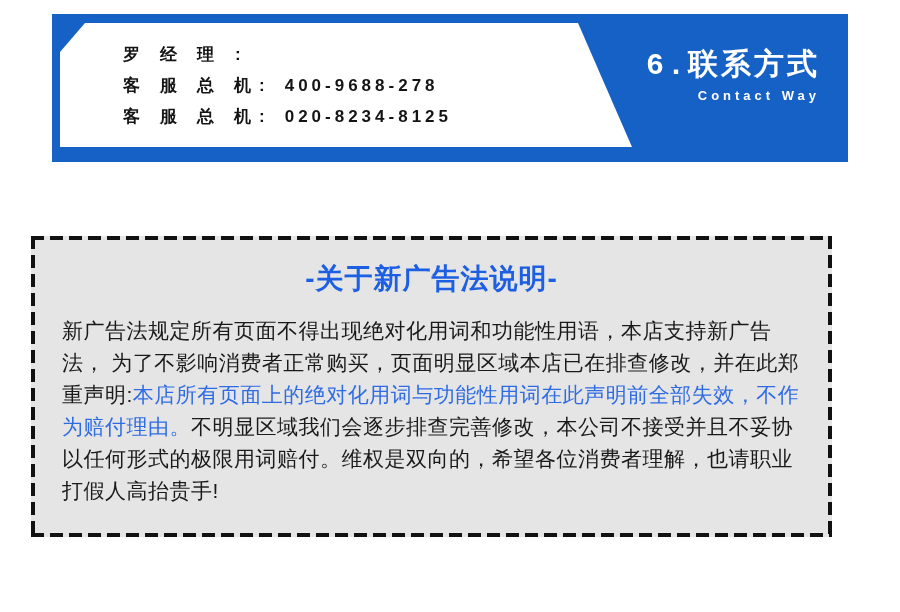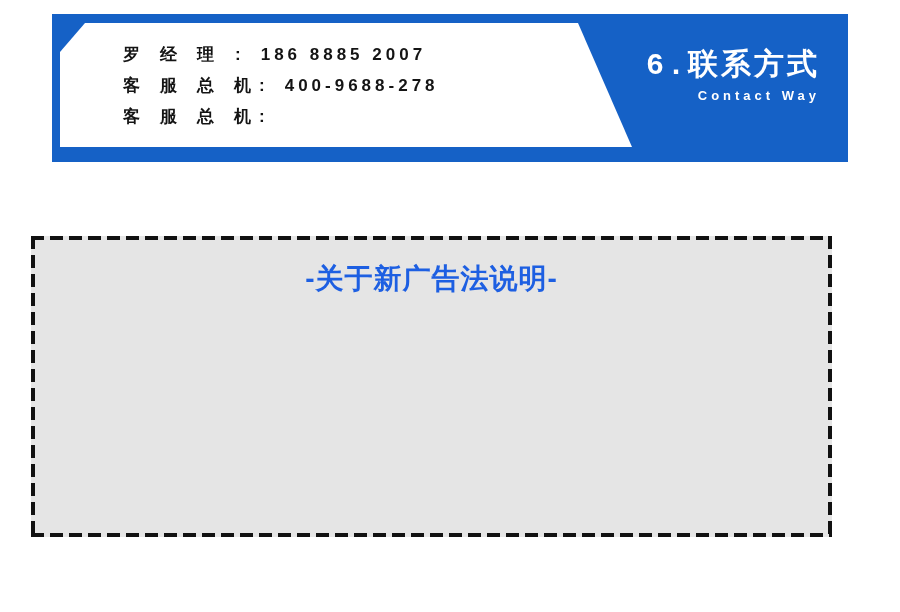--- a/index.html
+++ b/index.html
@@ -77,42 +77,43 @@
 
 <div class="page">
 
   <div class="banner">
     <div class="banner-white"></div>
 
     <div class="contact-block">
       <div class="contact-row">
         <span class="contact-label">罗经理</span>
         <span class="contact-colon">:</span>
-        <span class="contact-value">186 8885 2007</span>
       </div>
       <div class="contact-row">
         <span class="contact-label">客服总机</span>
         <span class="contact-colon">:</span>
         <span class="contact-value">400-9688-278</span>
       </div>
       <div class="contact-row">
         <span class="contact-label">客服总机</span>
         <span class="contact-colon">:</span>
+        <span class="contact-value">020-8234-8125</span>
       </div>
     </div>
 
     <div class="section-block">
       <div class="section-title">6.联系方式</div>
       <div class="section-subtitle">Contact Way</div>
     </div>
   </div>
 
   <div class="notice">
     <div class="dash dash-top"></div>
     <div class="dash dash-bottom"></div>
     <div class="dash dash-left"></div>
     <div class="dash dash-right"></div>
 
     <div class="notice-title">-关于新广告法说明-</div>
 
+    <div class="notice-body"><span class="seg-black">新广告法规定所有页面不得出现绝对化用词和功能性用语，本店支持新广告法， 为了不影响消费者正常购买，页面明显区域本店已在排查修改，并在此郑重声明:</span><span class="seg-blue">本店所有页面上的绝对化用词与功能性用词在此声明前全部失效，不作为赔付理由。</span><span class="seg-black">不明显区域我们会逐步排查完善修改，本公司不接受并且不妥协以任何形式的极限用词赔付。维权是双向的，希望各位消费者理解，也请职业打假人高抬贵手!</span></div>
   </div>
 
 </div>
 
 </body></html>

